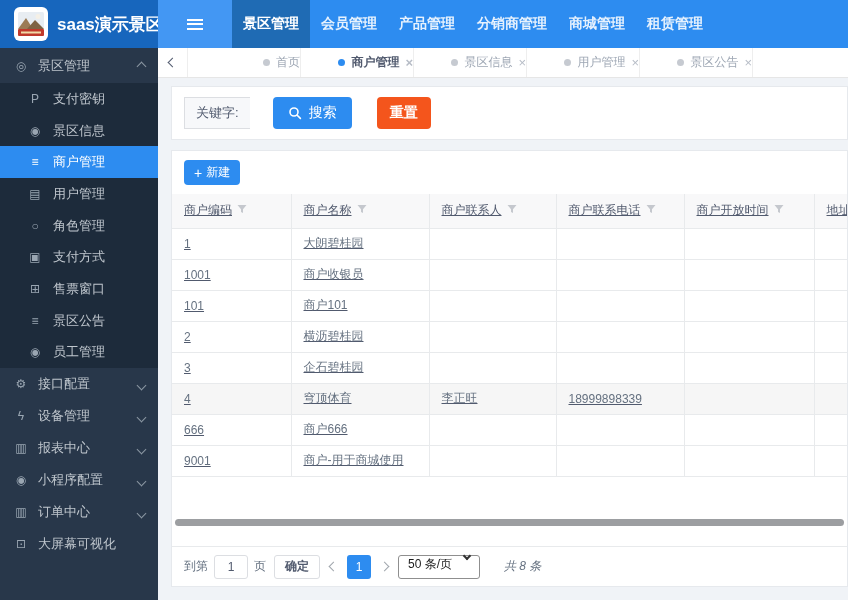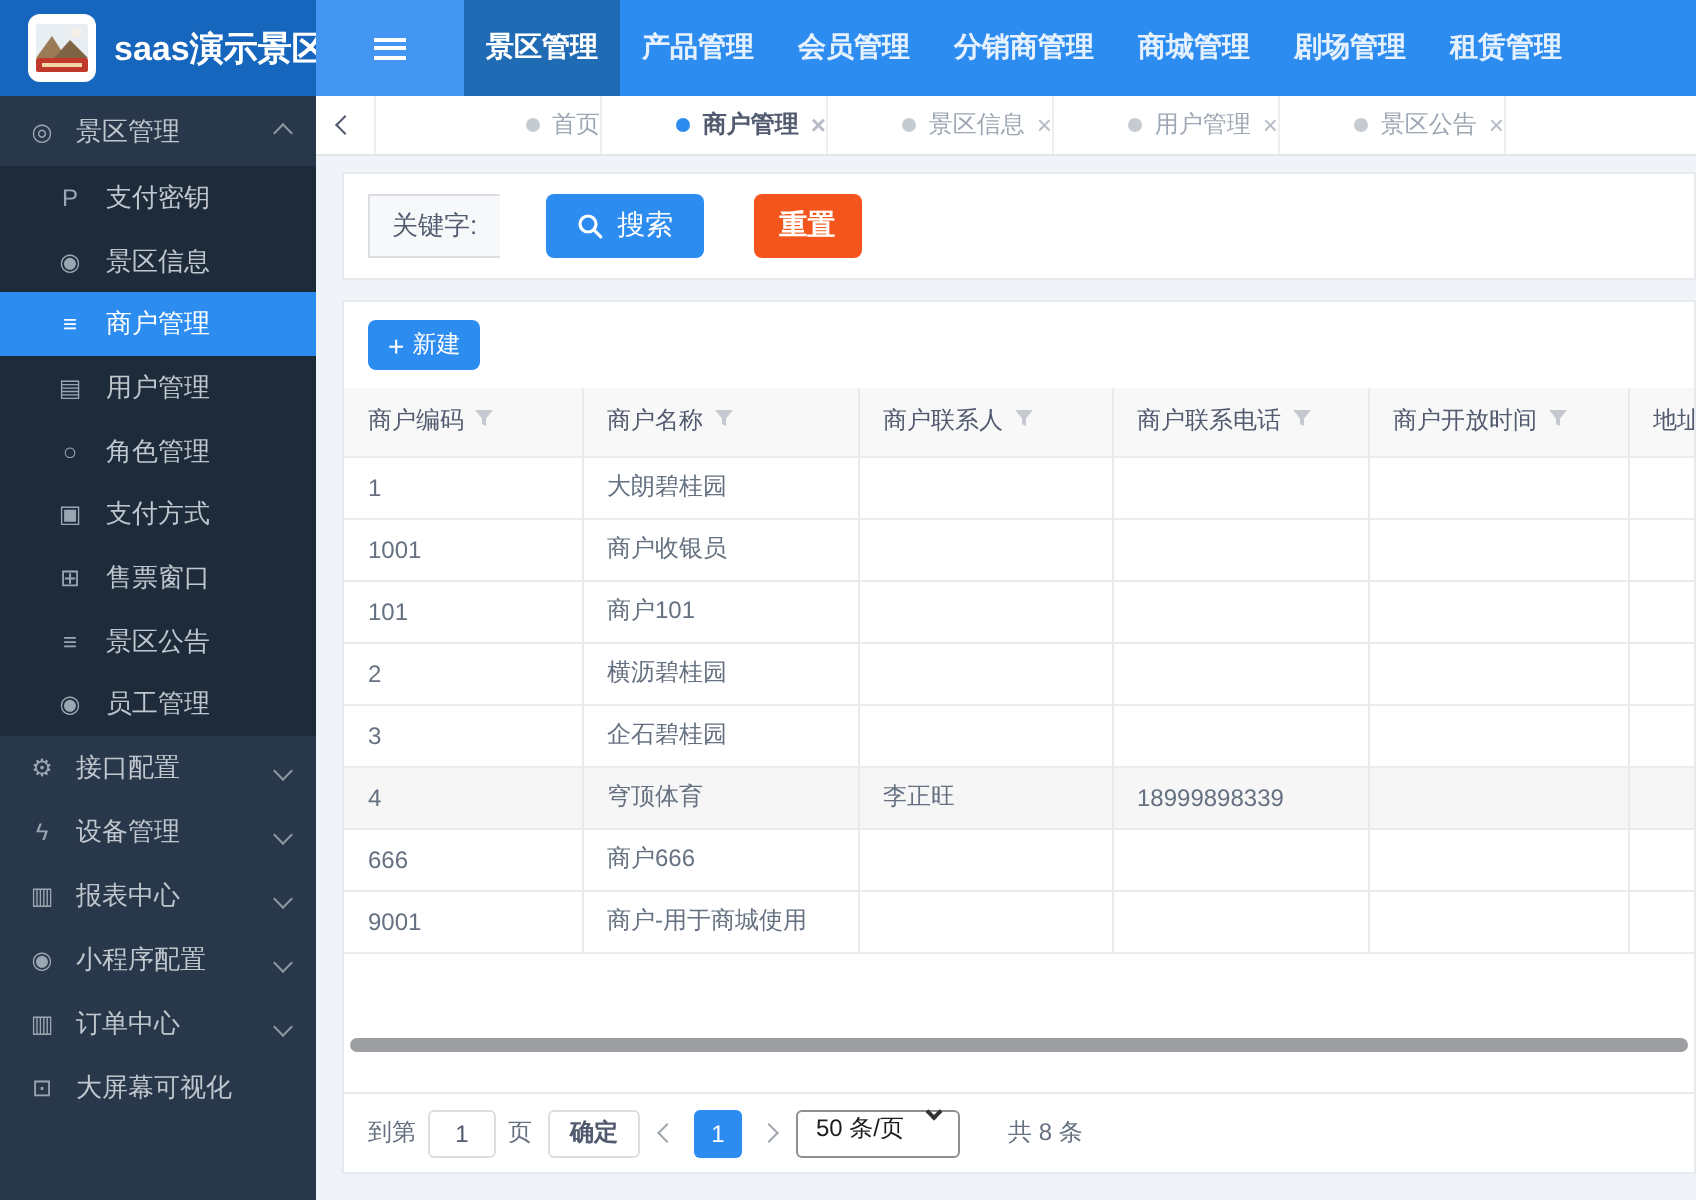--- a/index.html
+++ b/index.html
@@ -58,39 +58,39 @@
   .kw-input::placeholder { color: #aeb4bf; }
   .btn-search { margin-left: 23px; height: 32px; padding: 16px 15px; background: #2d8cf0; color: #fff; border: none; border-radius: 4px; font-size: 14px; display: inline-flex; align-items: center; gap: 7px; cursor: pointer; font-family: inherit; }
   .btn-reset { margin-left: 25px; height: 32px; padding: 0 13px; background: #f4551c; color: #fff; border: none; border-radius: 4px; font-size: 14px; font-weight: 700; cursor: pointer; font-family: inherit; }
 
   
   .table-card { margin-top: 10px; margin-bottom: 13px; background: #fff; border: 1px solid #e6e9ed; flex: 1; display: flex; flex-direction: column; min-height: 0; overflow: hidden; }
   .card-toolbar { padding: 9px 12px 9px; flex-shrink: 0; }
   .btn-new { height: 25px; padding: 0 10px; background: #2d8cf0; color: #fff; border: none; border-radius: 4px; font-size: 12px; display: inline-flex; align-items: center; gap: 4px; cursor: pointer; font-family: inherit; }
   .plus-glyph { font-size: 14px; line-height: 1; }
 
-  .table-wrap { flex: 1; min-height: 0; display: flex; flex-direction: column; overflow: hidden; }
+  .table-wrap { flex: 1; min-height: 0; display: flex; flex-direction: column; overflow: hidden; text-decoration: underline; }
   table { border-collapse: collapse; table-layout: fixed; width: 762px; font-size: 12px; flex-shrink: 0; }
   thead th { background: #f8f8f9; color: #515a6e; font-weight: 400; text-align: left; padding: 0 12px; height: 34px; border-bottom: 1px solid #e8eaec; border-right: 1px solid #e8eaec; white-space: nowrap; overflow: hidden; }
   thead th .th-label { margin-right: 5px; }
   tbody td { height: 31px; padding: 0 12px; border-bottom: 1px solid #e8eaec; border-right: 1px solid #e8eaec; color: #657180; white-space: nowrap; overflow: hidden; }
   tr.hl td { background: #f6f6f6; }
   .table-filler { flex: 1; }
   .hscroll { height: 7px; background: #9c9ea1; border-radius: 4px; margin: 0 3px; flex-shrink: 0; cursor: pointer; }
 
   .pager-gap { height: 20px; flex-shrink: 0; }
   .pager { border-top: 1px solid #e8eaec; height: 40px; display: flex; align-items: center; padding: 0 12px; font-size: 12px; color: #657180; flex-shrink: 0; }
   .pager > * { flex-shrink: 0; }
   .page-input { width: 34px; height: 24px; border: 1px solid #dcdee2; border-radius: 3px; text-align: center; font-size: 12px; color: #515a6e; margin: 0 6px; outline: none; font-family: inherit; }
   .btn-confirm { height: 24px; padding: 0 10px; margin-left: 8px; background: #fff; border: 1px solid #dcdee2; border-radius: 3px; font-size: 12px; font-weight: 700; color: #515a6e; cursor: pointer; font-family: inherit; }
   .pg-chev { color: #a0a6ad; margin: 0 10px; cursor: pointer; display: inline-flex; align-items: center; }
   .page-cur { width: 24px; height: 24px; background: #2d8cf0; color: #fff; border-radius: 3px; display: inline-flex; align-items: center; justify-content: center; font-size: 12px; cursor: pointer; }
   .size-select { height: 24px; margin-right: 12px; border: 1px solid #8f8f8f; border-radius: 3px; padding: 0 9px; display: inline-flex; gap: 12px; color: #1c1c1c; background: #fff; cursor: pointer; }
   .sel-caret { display: inline-block; width: 6px; height: 6px; border-right: 2px solid #333; border-bottom: 2px solid #333; transform: rotate(45deg); margin-top: -3px; }
-  .total-label { color: #657180; }
+  .total-label { color: #657180; font-style: italic; }
 </style>
 </head>
 <body>
 
 <div class="app">
 
   <div class="header">
     <div class="brand">
       <svg class="logo" viewBox="0 0 34 34">
         <rect width="34" height="34" rx="6" fill="#ffffff"></rect>
@@ -101,25 +101,24 @@
         <rect x="4" y="22" width="26" height="7" rx="1" fill="#c0392b"></rect>
         <rect x="7" y="24.5" width="20" height="2" fill="#f0d9a6"></rect>
       </svg>
       <span class="brand-title">saas演示景区</span>
     </div>
     <div class="burger-seg">
       <span class="burger"></span>
     </div>
     <div class="topnav">
         <div class="nav-item active">景区管理</div>
+        <div class="nav-item">会员管理</div>
         <div class="nav-item">产品管理</div>
-        <div class="nav-item">会员管理</div>
         <div class="nav-item">分销商管理</div>
         <div class="nav-item">商城管理</div>
-        <div class="nav-item">剧场管理</div>
         <div class="nav-item">租赁管理</div>
       </div>
   </div>
 
   <div class="body-row">
 
     <div class="sidebar">
       <div class="side-group-header">
         <span class="side-icon">◎</span>
         <span>景区管理</span>

